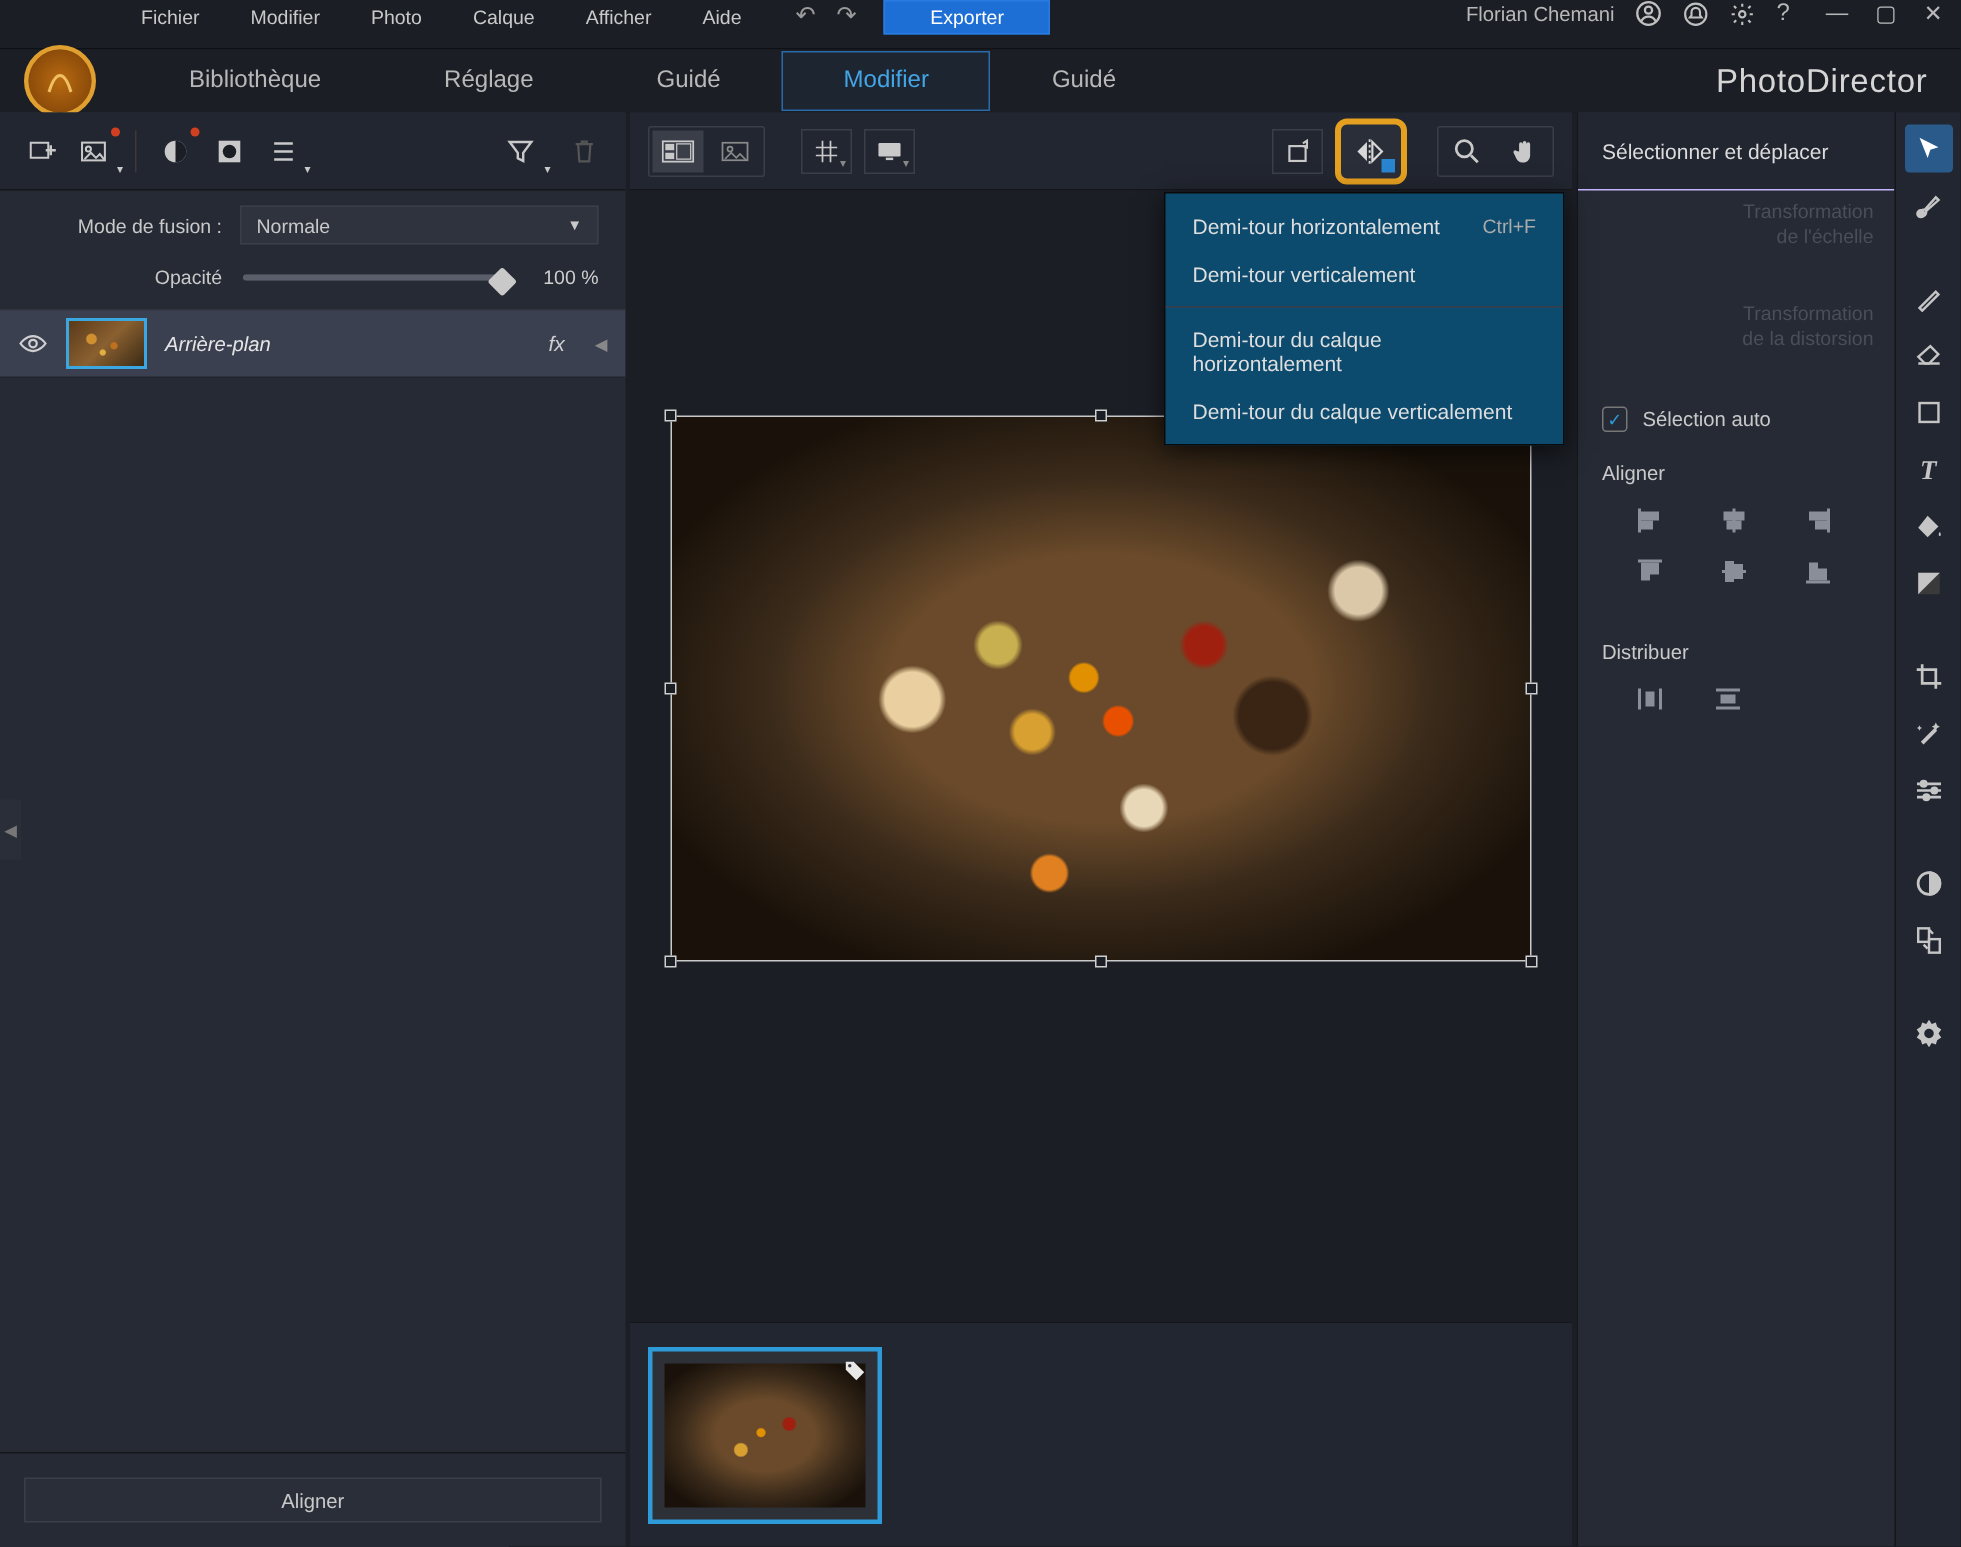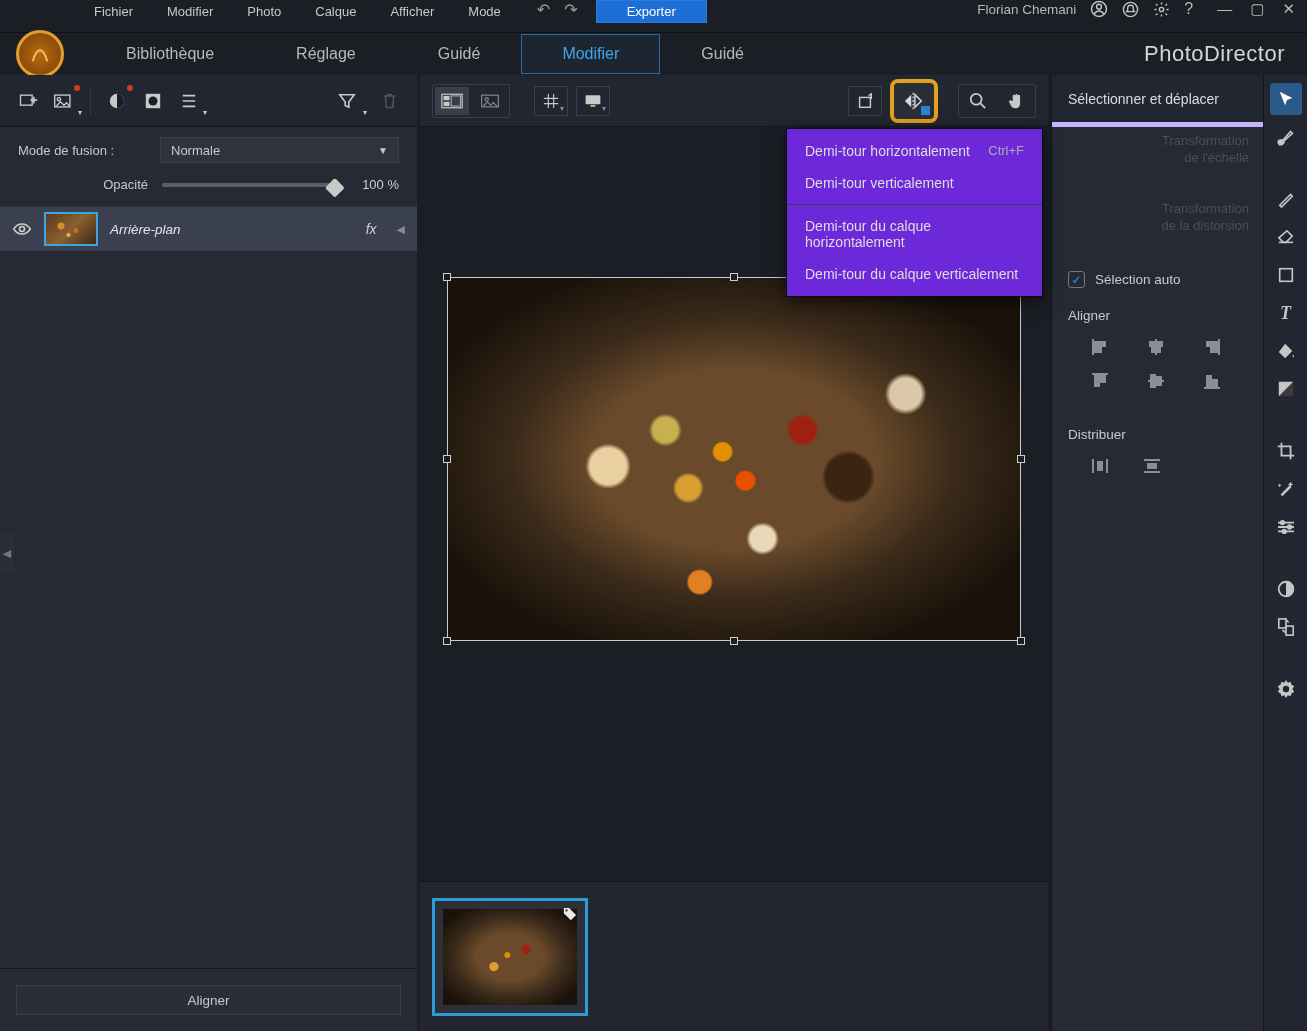--- a/index.html
+++ b/index.html
@@ -22,21 +22,21 @@
 .tabbar .tab{padding:10px 40px;font-size:16px;color:#b8b8b8;cursor:pointer;border:1px solid transparent}
 .tabbar .tab.active{color:#43a4e6;border:1px solid #2b6aa8;background:#1d2530}
 .tabbar .brand{position:absolute;right:22px;font-size:22px;color:#d5d5d5;font-weight:300;letter-spacing:.5px}
 .workspace{position:absolute;top:75px;left:0;right:0;bottom:0;display:flex}
 .left-panel{width:417px;background:#262a34;display:flex;flex-direction:column;position:relative}
 .left-toolbar{height:52px;background:#222630;display:flex;align-items:center;padding:0 14px;gap:8px;border-bottom:1px solid #15171b}
 .tool-ico{width:28px;height:28px;display:flex;align-items:center;justify-content:center;color:#c9c9c9;cursor:pointer;font-size:16px}
 .tool-divider{width:1px;height:28px;background:#3a3a3a;margin:0 4px}
 .left-toolbar .filter-area{margin-left:auto;display:flex;gap:14px}
 .blend-row{display:flex;align-items:center;padding:10px 18px;gap:12px;font-size:13px}
-.blend-row label{color:#c9c9c9;width:130px;text-align:left}
+.blend-row label{color:#c9c9c9;width:130px;text-align:right}
 .blend-select{flex:1;height:26px;background:#2f333e;border:1px solid #3a3e48;color:#c9c9c9;padding:0 10px;display:flex;align-items:center;justify-content:space-between;cursor:pointer}
 .opacity-row{display:flex;align-items:center;padding:4px 18px 14px;gap:14px;font-size:13px}
 .opacity-row label{color:#c9c9c9;width:130px;text-align:right}
 .slider-track{flex:1;height:4px;background:#3a3e48;position:relative;border-radius:2px}
 .slider-fill{position:absolute;left:0;top:0;height:100%;width:100%;background:#5a5e6a;border-radius:2px}
 .slider-thumb{position:absolute;right:0;top:-5px;width:14px;height:14px;background:#c9c9c9;border-radius:2px;transform:rotate(45deg) translateX(4px)}
 .layers-list{flex:1;overflow:auto}
 .layer-row{display:flex;align-items:center;height:46px;background:#3a4050;padding:0 12px;gap:12px;border-top:1px solid #30353f;border-bottom:1px solid #22252d}
 .layer-eye{font-size:16px;color:#cfcfcf;cursor:pointer;width:20px;text-align:center}
 .layer-thumb{width:54px;height:34px;border:2px solid #3aa7e0;background:linear-gradient(135deg,#5a3a1a,#8a6030,#3a2a15);position:relative;overflow:hidden}
@@ -82,27 +82,27 @@
 .filmstrip{height:150px;border-top:1px solid #15171b;display:flex;align-items:center;padding:0 12px;background:#222630}
 .film-thumb{width:156px;height:118px;border:3px solid #2f9ad8;background:#2e3038;padding:8px;position:relative;cursor:pointer}
 .film-img{width:100%;height:100%;background:
 radial-gradient(circle at 48% 48%,#e09000 3%,transparent 4%),
 radial-gradient(circle at 62% 42%,#a02010 4%,transparent 5%),
 radial-gradient(circle at 38% 60%,#d8a030 4%,transparent 5%),
 radial-gradient(ellipse at 50% 50%,#6a4a2a 35%,#3a2a1a 60%,#1a120a 85%)}
 .film-tag{position:absolute;right:8px;top:6px;color:#e0e0e0;font-size:14px}
 .statusbar{height:26px;background:#1b1e25;border-top:1px solid #15171b;display:flex;align-items:center;padding:0 14px;font-size:13px;color:#b8b8b8;justify-content:space-between}
 
-.dropdown{position:absolute;top:53px;right:5px;left:366px;background:#6d28d9;border:1px solid #0a0a0a;box-shadow:0 4px 16px rgba(0,0,0,.6);z-index:50;padding:6px 0}
+.dropdown{position:absolute;top:53px;right:5px;left:356px;background:#0c4a6e;border:1px solid #0a0a0a;box-shadow:0 4px 16px rgba(0,0,0,.6);z-index:50;padding:6px 0}
 .dropdown .dd-item{padding:8px 18px;font-size:14px;color:#dedede;display:flex;justify-content:space-between;cursor:pointer}
 .dropdown .dd-sep{height:1px;background:#3a3e48;margin:5px 0}
 .dd-shortcut{color:#aaa;font-size:13px}
 
 .right-panel{width:212px;background:#262a34;display:flex;flex-direction:column;border-left:1px solid #15171b}
-.rp-header{height:52px;background:#222630;display:flex;align-items:center;padding:0 16px;font-size:14px;border-bottom:5px solid #c4b5fd;color:#dcdcdc}
+.rp-header{height:52px;background:#222630;display:flex;align-items:center;padding:0 16px;font-size:14px;border-bottom:1px solid #c4b5fd;color:#dcdcdc}
 .rp-section{padding:16px;font-size:13.5px;color:#c9c9c9}
 .rp-title-disabled{font-size:13px;color:#4a4e58;line-height:1.3}
 .rp-checkbox{display:flex;align-items:center;gap:10px;margin-bottom:20px}
 .chk{width:17px;height:17px;border:1px solid #777;border-radius:3px;display:flex;align-items:center;justify-content:center;font-size:12px;color:#2f9ad8}
 .align-grid{display:flex;gap:32px;margin:14px 0 14px 20px}
 .align-ico{width:24px;height:20px;display:flex;align-items:center;justify-content:center;color:#8a8e98;cursor:pointer;font-size:17px}
 .dist-row{display:flex;gap:28px;margin:14px 0 0 20px}
 
 .tool-sidebar{width:44px;background:#222630;display:flex;flex-direction:column;align-items:center;padding:8px 0;gap:6px;border-left:1px solid #15171b}
 .ts-btn{width:32px;height:32px;display:flex;align-items:center;justify-content:center;color:#c5c5c5;cursor:pointer;border-radius:3px;font-size:17px}
@@ -115,21 +115,21 @@
 <body>
 
 <div class="menubar">
   <div class="logo-area"></div>
   <div class="menu-items">
     <div class="menu-item">Fichier</div>
     <div class="menu-item">Modifier</div>
     <div class="menu-item">Photo</div>
     <div class="menu-item">Calque</div>
     <div class="menu-item">Afficher</div>
-    <div class="menu-item">Mode</div>
+    <div class="menu-item">Aide</div>
   </div>
   <div class="history-btns">
     <span class="arrow">↶</span>
     <span class="arrow">↷</span>
   </div>
   <div class="export-btn">Exporter</div>
   <div class="right-side">
     <span style="font-size:13.5px">Florian Chemani</span>
     <span class="icon">
       <svg width="18" height="18" viewBox="0 0 24 24" fill="none" stroke="#c0c0c0" stroke-width="2">

